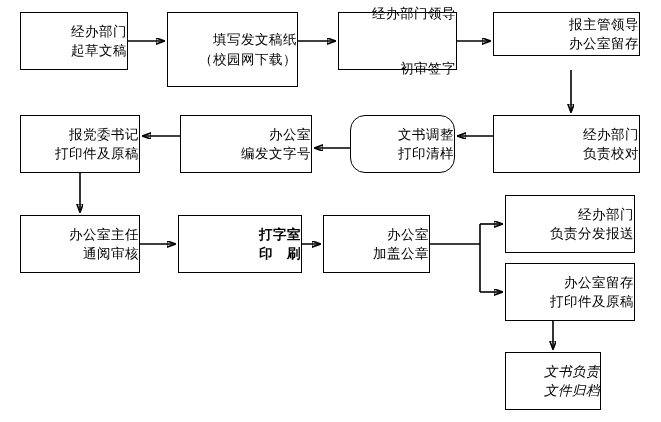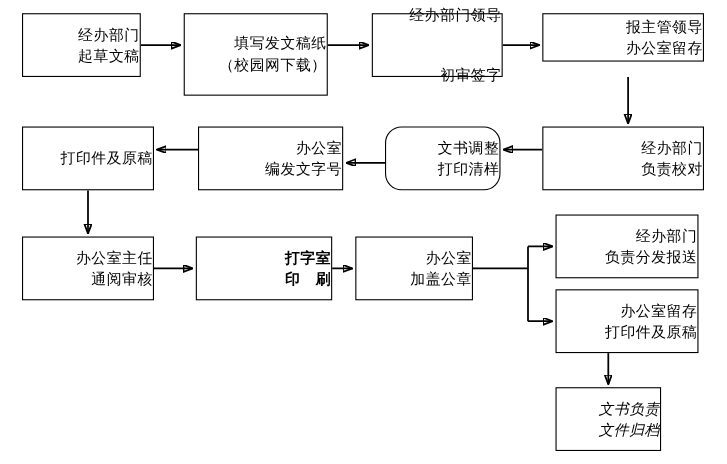--- a/index.html
+++ b/index.html
@@ -114,20 +114,21 @@
     <span class="ln">文书调整</span>
     <span class="ln">打印清样</span>
   </div>
 
   <div class="node" style="left:180px;top:115px;width:132px;height:58px;">
     <span class="ln">办公室</span>
     <span class="ln">编发文字号</span>
   </div>
 
   <div class="node" style="left:20px;top:115px;width:120px;height:58px;">
+    <span class="ln">报党委书记</span>
     <span class="ln">打印件及原稿</span>
   </div>
 
   <div class="node" style="left:20px;top:215px;width:120px;height:58px;">
     <span class="ln">办公室主任</span>
     <span class="ln">通阅审核</span>
   </div>
 
   <div class="node" style="left:178px;top:215px;width:124px;height:58px;font-weight:bold;">
     <span class="ln">打字室</span>

